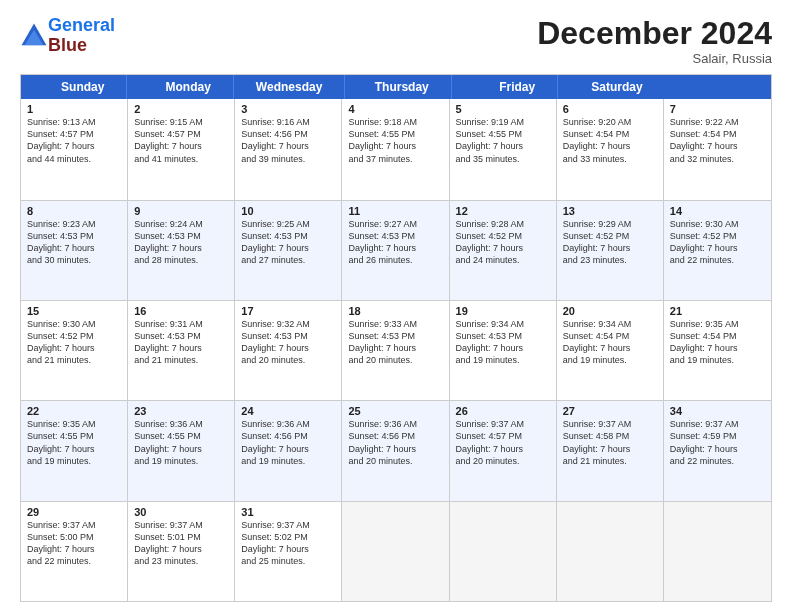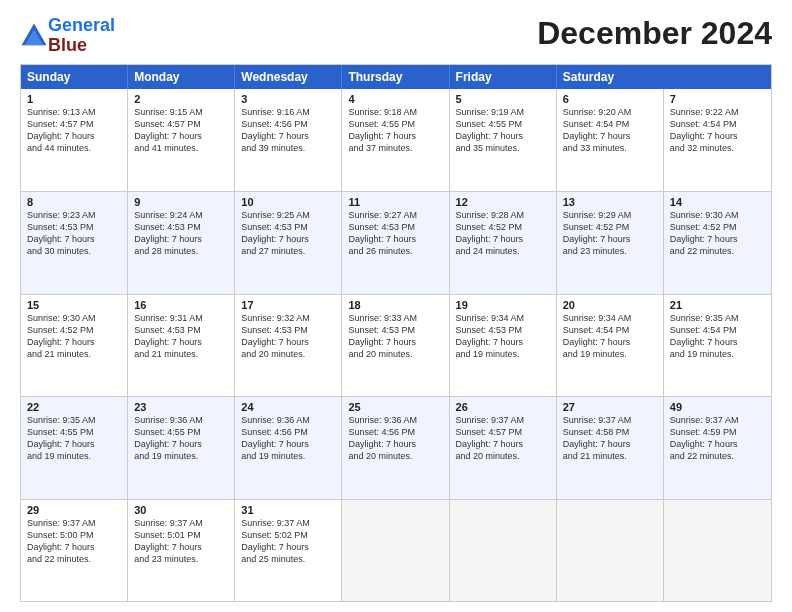--- a/index.html
+++ b/index.html
@@ -61,22 +61,22 @@
     }
     .calendar-header {
       display: grid;
       grid-template-columns: repeat(7, 1fr);
       background: #2962cc;
     }
     .cal-header-cell {
       color: #fff;
       font-size: 12px;
       font-weight: bold;
-      padding: 5px 6px;
-      text-align: left;
+      padding: 5px 22px;
+      text-align: right;
       border-right: 1px solid #4a7de0;
     }
     .cal-header-cell:last-child { border-right: none; }
     .calendar-body {
       flex: 1;
       display: grid;
       grid-template-rows: repeat(5, 1fr);
     }
     .cal-row {
       display: grid;
@@ -119,20 +119,21 @@
         <polygon points="18,2 34,30 2,30" fill="#2962cc"></polygon>
         <polygon points="18,10 30,30 6,30" fill="#5b9cf6" opacity="0.6"></polygon>
       </svg>
       <div class="logo-text">
         <div><span>General</span></div>
         <div><span style="color:#7f1d1d">Blue</span></div>
       </div>
     </div>
     <div class="title-area">
       <div class="month-title">December 2024</div>
+      <div class="subtitle">Salair, Russia</div>
     </div>
   </div>
 
   <div class="calendar">
     <div class="calendar-header">
 
     <div class="cal-header-cell">Sunday</div>
         <div class="cal-header-cell">Monday</div>
         <div class="cal-header-cell">Wednesday</div>
         <div class="cal-header-cell">Thursday</div>
@@ -250,21 +251,21 @@
           </div>
           <div class="cal-cell alt-row">
             <span class="day-num">26</span>
             <div class="cell-text">Sunrise: 9:37 AM<br>Sunset: 4:57 PM<br>Daylight: 7 hours<br>and 20 minutes.</div>
           </div>
           <div class="cal-cell alt-row">
             <span class="day-num">27</span>
             <div class="cell-text">Sunrise: 9:37 AM<br>Sunset: 4:58 PM<br>Daylight: 7 hours<br>and 21 minutes.</div>
           </div>
           <div class="cal-cell alt-row">
-            <span class="day-num">49</span>
+            <span class="day-num">34</span>
             <div class="cell-text">Sunrise: 9:37 AM<br>Sunset: 4:59 PM<br>Daylight: 7 hours<br>and 22 minutes.</div>
           </div>
         </div>
         <div class="cal-row">
           <div class="cal-cell">
             <span class="day-num">29</span>
             <div class="cell-text">Sunrise: 9:37 AM<br>Sunset: 5:00 PM<br>Daylight: 7 hours<br>and 22 minutes.</div>
           </div>
           <div class="cal-cell">
             <span class="day-num">30</span>

